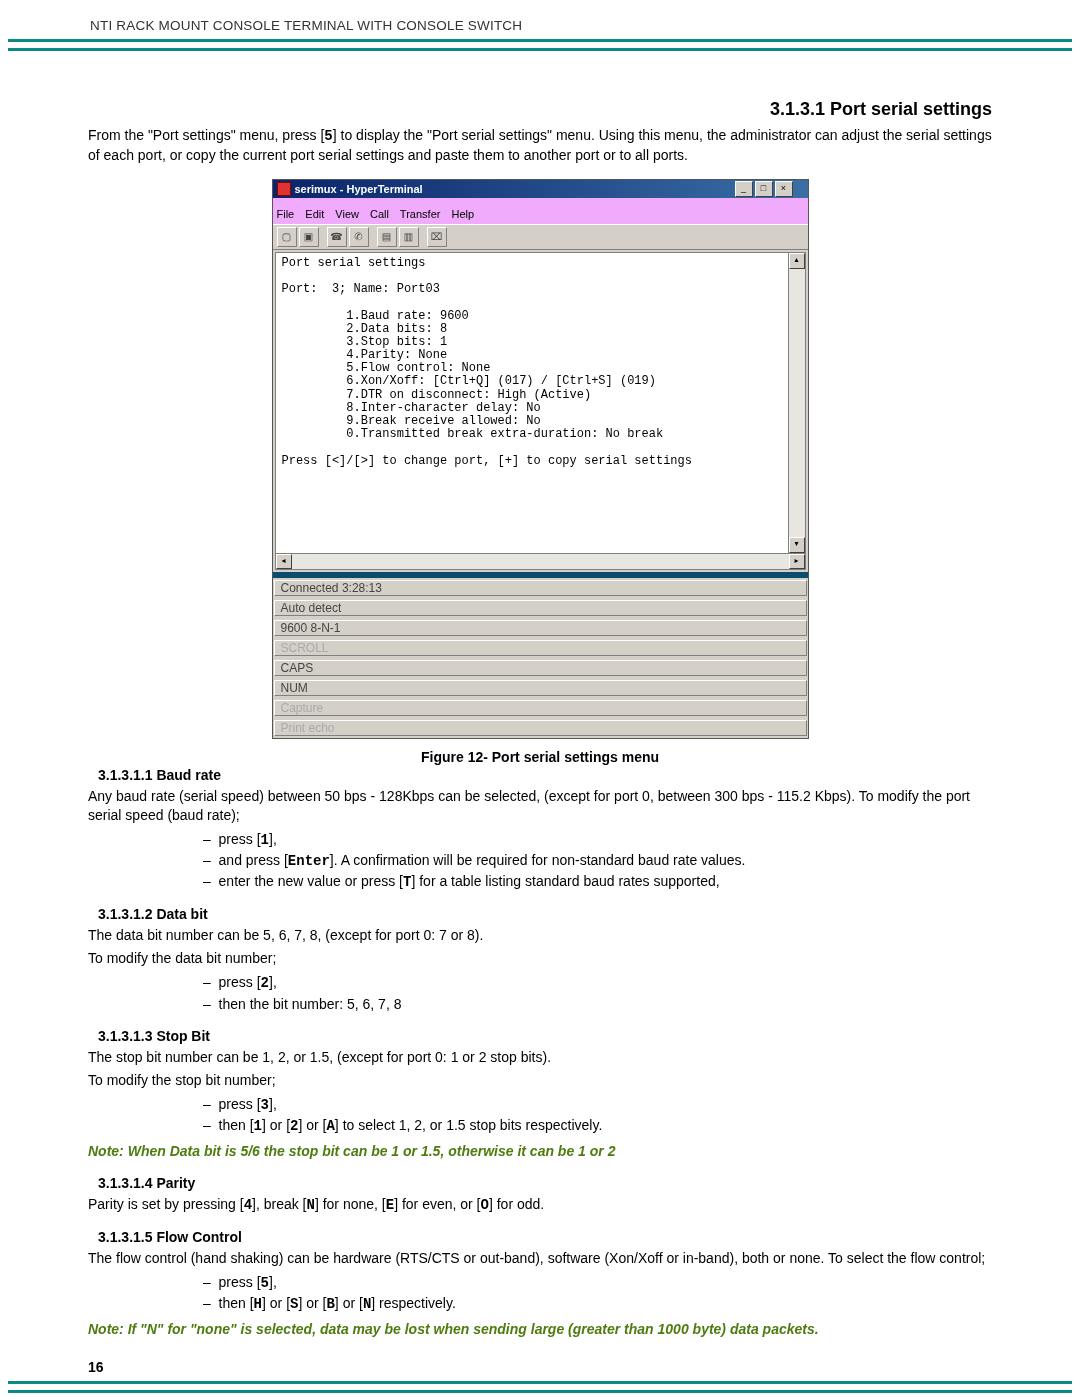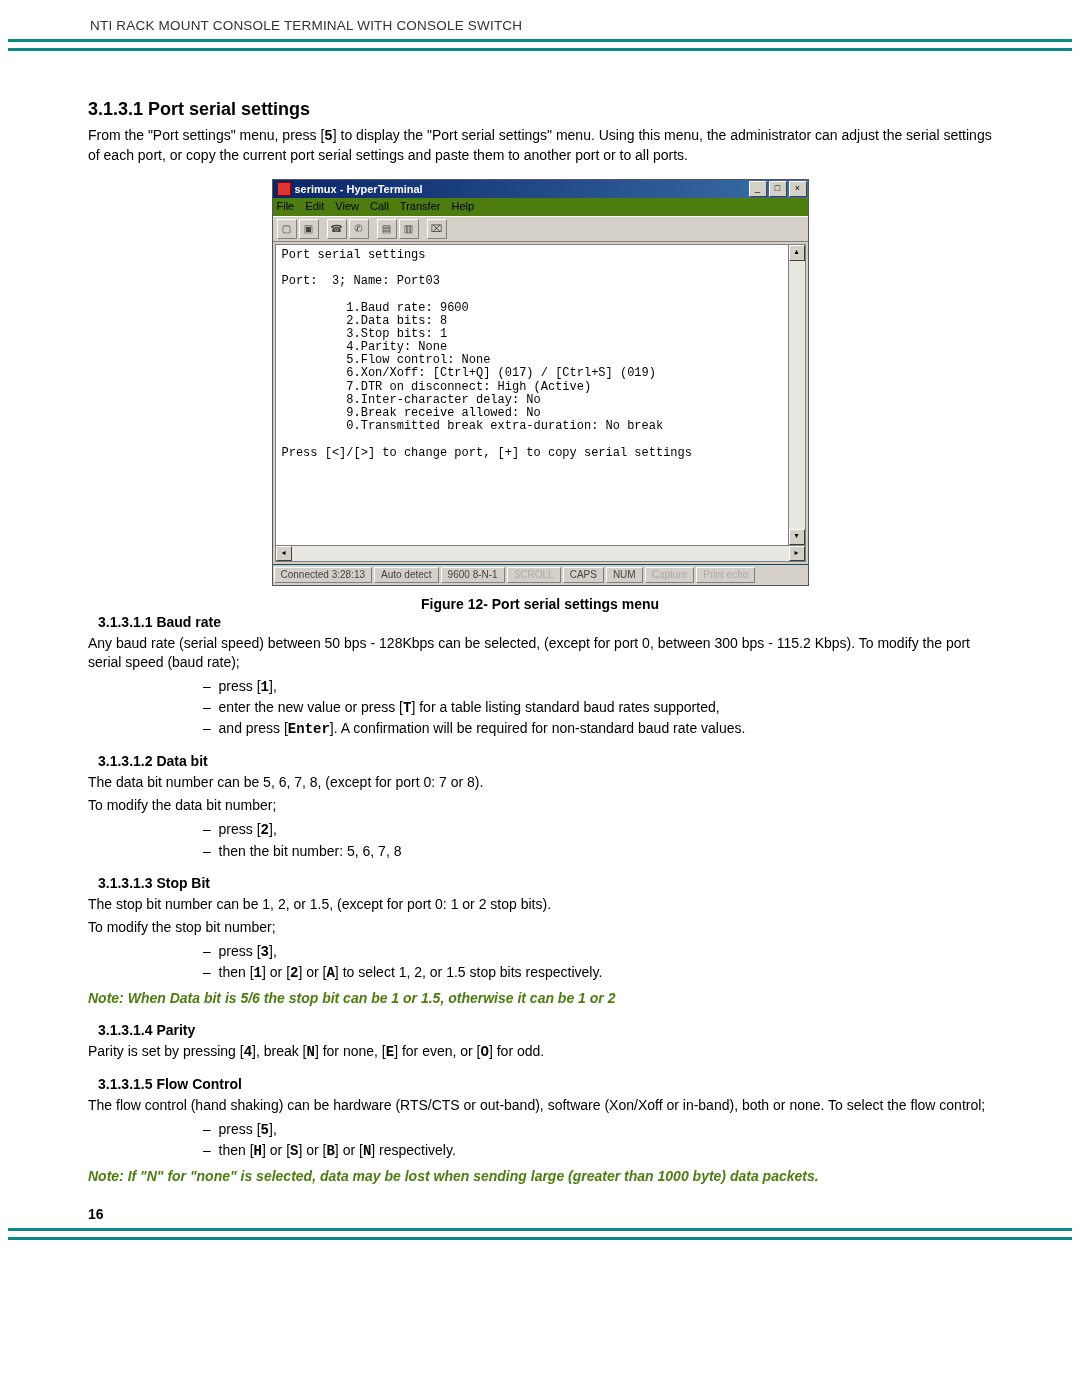--- a/index.html
+++ b/index.html
@@ -31,20 +31,21 @@
     margin: 18px 12px 6px 90px;
     letter-spacing: 0.2px;
   }
   .page-body {
     padding: 0 88px 0 88px;
   }
   h2.section-head {
     font-size: 18px;
     font-weight: bold;
     margin: 48px 0 6px 0;
+    text-align: right;
   }
   p { margin: 4px 0; line-height: 1.35; }
   .mono-key {
     font-family: "Courier New", Courier, monospace;
     font-weight: bold;
   }
   .figure-caption {
     font-weight: bold;
     text-align: center;
     margin: 10px 0 2px 0;
@@ -90,37 +91,37 @@
     background: #d4d0c8;
     font-family: Tahoma, Arial, sans-serif;
     font-size: 11px;
   }
   .ht-titlebar {
     background: linear-gradient(to right, #0a246a, #3a6ea5);
     color: #ffffff;
     display: flex;
     align-items: center;
     height: 18px;
-    padding: 0 1px 0 4px;
+    padding: 0 15px 0 4px;
   }
   .ht-title { font-weight: bold; font-size: 11px; flex: 0 0 auto; }
   .ht-title-icon {
     width: 12px; height: 12px; background: #d33; margin-right: 4px;
     border: 1px solid #800; display:inline-block;
   }
   .ht-spacer { flex: 1 1 auto; }
   .ht-winbtn {
     width: 16px; height: 14px; background: #d4d0c8;
     border: 1px solid #ffffff; border-right-color:#404040; border-bottom-color:#404040;
     margin-left: 2px; font-size: 9px; line-height: 12px; text-align: center;
     font-family: Arial; color:#000;
   }
   .ht-menubar {
-    background: #4d7c0f;
-    padding: 2px 4px 0 4px;
+    background: #f0abfc;
+    padding: 10px 4px 0 4px;
     height: 16px;
     color: #000000;
   }
   .ht-menubar span { margin-right: 8px; }
   .ht-toolbar {
     background: #d4d0c8;
     padding: 2px 4px;
     border-top: 1px solid #ffffff;
     border-bottom: 1px solid #808080;
     display: flex;
@@ -173,23 +174,24 @@
   .ht-hscroll {
     height: 15px;
     display:flex;
     border:1px solid #808080; border-top:none;
   }
   .ht-hscroll .ht-scroll-btn { width:14px; height:auto; }
   .ht-hscroll .ht-scroll-track { flex:1; }
   .ht-status {
     display: flex;
     background: #d4d0c8;
-    border-top: 1px solid #0c4a6e;
-    font-size: 10px;
+    border-top: 6px solid #0c4a6e;
+    font-size: 12px;
     color: #444444;
+    flex-direction: column;
   }
   .ht-status div {
     border: 1px solid #808080;
     border-top-color: #ffffff; border-left-color:#ffffff;
     padding: 1px 6px;
     margin: 2px 1px;
     height: 12px;
     line-height: 12px;
     white-space: nowrap;
   }
@@ -281,22 +283,22 @@
       <div class="faded">Print echo</div>
     </div>
   </div>
 
   <div class="figure-caption">Figure 12- Port serial settings menu</div>
 
   <div class="sub-head tight">3.1.3.1.1 Baud rate</div>
   <p>Any baud rate (serial speed) between 50 bps - 128Kbps can be selected, (except for port 0,  between 300 bps - 115.2 Kbps). To modify the port serial speed (baud rate);</p>
   <ul class="dash-list">
     <li><span>press [</span><span class="mono-key">1</span><span>],</span></li>
+    <li><span>and press [</span><span class="mono-key">Enter</span><span>].    A confirmation will be required for non-standard baud rate values.</span></li>
     <li><span>enter the new value or press [</span><span class="mono-key">T</span><span>] for a table listing standard baud rates supported,</span></li>
-    <li><span>and press [</span><span class="mono-key">Enter</span><span>].    A confirmation will be required for non-standard baud rate values.</span></li>
   </ul>
 
   <div class="sub-head">3.1.3.1.2 Data bit</div>
   <p>The data bit number can be 5, 6, 7, 8, (except for port 0:  7 or 8).</p>
   <p>To modify the data bit number;</p>
   <ul class="dash-list">
     <li><span>press [</span><span class="mono-key">2</span><span>],</span></li>
     <li>then the bit number: 5, 6, 7, 8</li>
   </ul>
 

